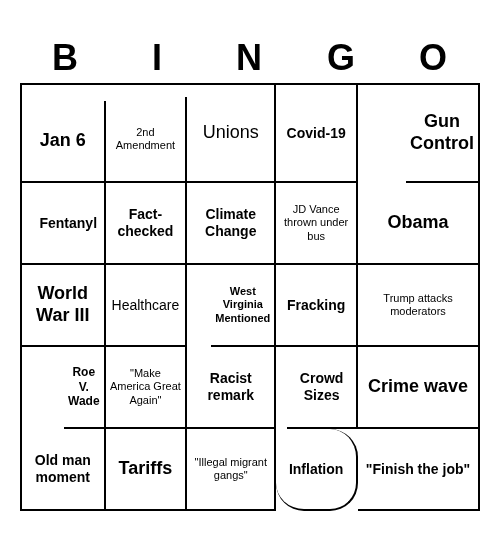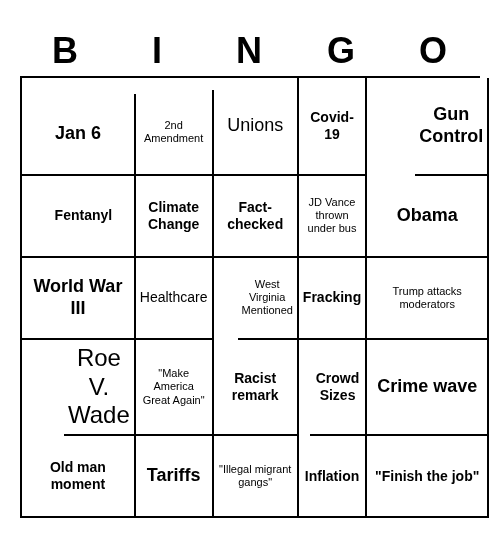--- a/index.html
+++ b/index.html
@@ -61,33 +61,33 @@
     <div class="bingo-header-cell">G</div>
     <div class="bingo-header-cell">O</div>
   </div>
   <div class="bingo-grid" id="grid">
   <div class="bingo-cell" style="font-size: 18px; font-weight: bold; margin-top: 16px;">Jan 6</div>
       <div class="bingo-cell" style="font-size: 11px; font-weight: normal; margin-top: 12px;">2nd Amendment</div>
       <div class="bingo-cell" style="font-size: 18px; font-weight: normal;">Unions</div>
       <div class="bingo-cell" style="font-size: 14px; font-weight: bold;">Covid-19</div>
       <div class="bingo-cell" style="font-size: 18px; font-weight: bold; margin-left: 48px;">Gun Control</div>
       <div class="bingo-cell" style="font-size: 14px; font-weight: bold; padding-left: 15px;">Fentanyl</div>
+      <div class="bingo-cell" style="font-size: 14px; font-weight: bold;">Fact-checked</div>
       <div class="bingo-cell" style="font-size: 14px; font-weight: bold;">Climate Change</div>
-      <div class="bingo-cell" style="font-size: 14px; font-weight: bold;">Fact-checked</div>
       <div class="bingo-cell" style="font-size: 11px; font-weight: normal;">JD Vance thrown under bus</div>
       <div class="bingo-cell" style="font-size: 18px; font-weight: bold;">Obama</div>
       <div class="bingo-cell" style="font-size: 18px; font-weight: bold;">World War III</div>
       <div class="bingo-cell" style="font-size: 14px; font-weight: normal;">Healthcare</div>
-      <div class="bingo-cell" style="font-size: 11px; font-weight: normal; margin-left: 24px;">West Virginia Mentioned</div>
+      <div class="bingo-cell" style="font-size: 11px; font-weight: bold; margin-left: 24px;">West Virginia Mentioned</div>
       <div class="bingo-cell" style="font-size: 14px; font-weight: bold;">Fracking</div>
       <div class="bingo-cell" style="font-size: 11px; font-weight: normal;">Trump attacks moderators</div>
-      <div class="bingo-cell" style="font-size: 24px; font-weight: normal; margin-left: 42px;">Roe V. Wade</div>
+      <div class="bingo-cell" style="font-size: 12px; font-weight: bold; margin-left: 42px;">Roe V. Wade</div>
       <div class="bingo-cell" style="font-size: 11px; font-weight: normal;">"Make America Great Again"</div>
       <div class="bingo-cell" style="font-size: 14px; font-weight: bold;">Racist remark</div>
       <div class="bingo-cell" style="font-size: 14px; font-weight: bold; margin-left: 11px;">Crowd Sizes</div>
       <div class="bingo-cell" style="font-size: 18px; font-weight: bold;">Crime wave</div>
       <div class="bingo-cell" style="font-size: 14px; font-weight: bold;">Old man moment</div>
       <div class="bingo-cell" style="font-size: 18px; font-weight: bold;">Tariffs</div>
       <div class="bingo-cell" style="font-size: 11px; font-weight: normal;">"Illegal migrant gangs"</div>
-      <div class="bingo-cell" style="font-size: 14px; font-weight: bold;">Inflation</div>
+      <div class="bingo-cell" style="font-size: 14px; font-weight: bold; border-radius: 28px;">Inflation</div>
       <div class="bingo-cell" style="font-size: 14px; font-weight: bold;">"Finish the job"</div>
     </div>
 </div>
 
 </body></html>

